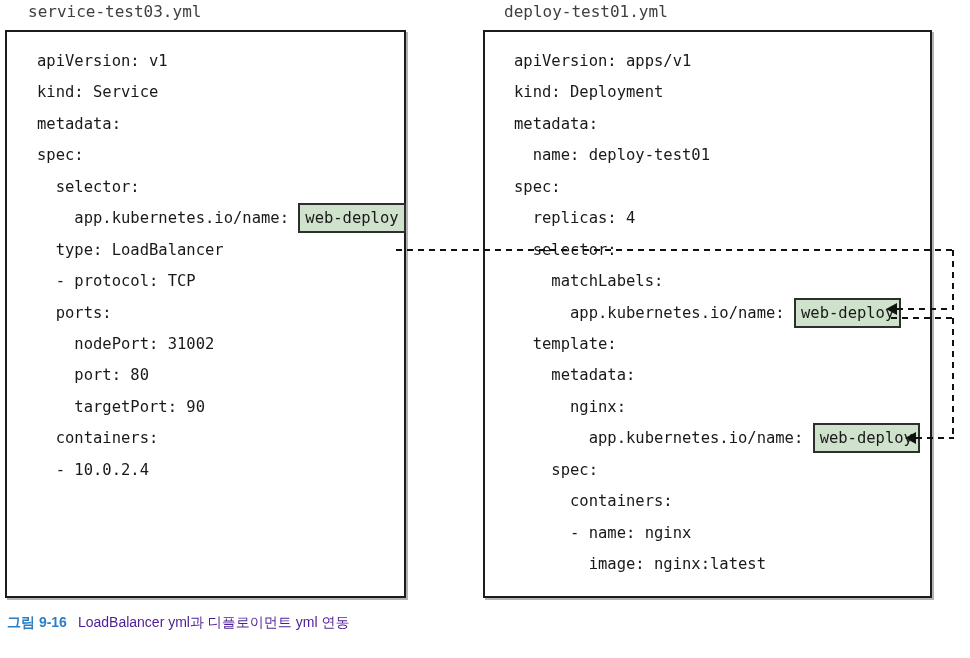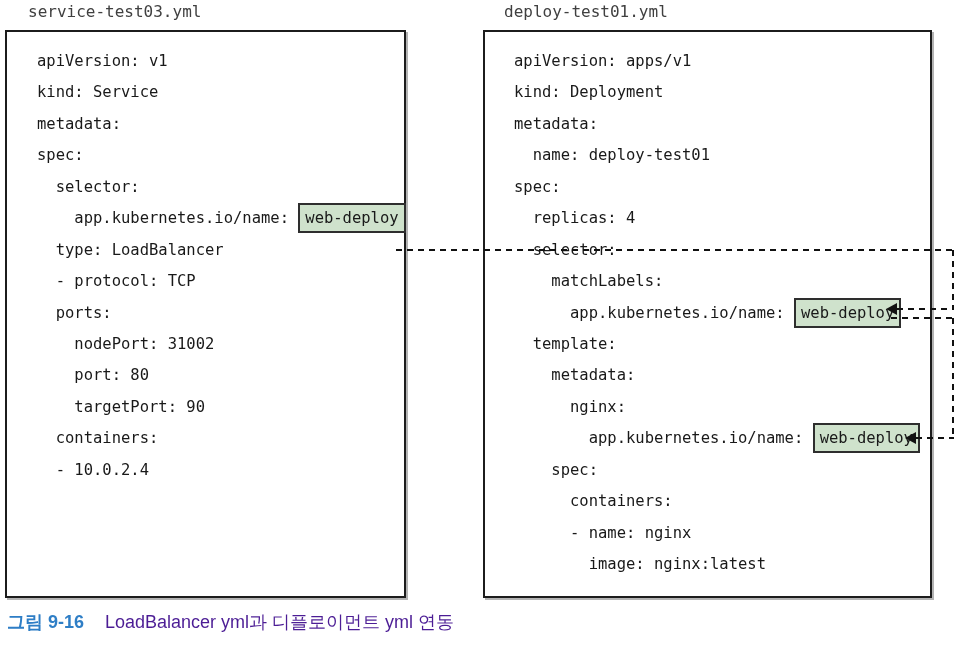--- a/index.html
+++ b/index.html
@@ -42,22 +42,22 @@
     background:repeating-linear-gradient(to bottom,var(--conn,#111) 0,var(--conn,#111) 6px,transparent 6px,transparent 11px);
   }
   .arrow-left{
     position:absolute;width:0;height:0;z-index:6;
     border-top:6px solid transparent;
     border-bottom:6px solid transparent;
     border-right:11px solid var(--conn,#111);
   }
   .caption{
     position:absolute;top:609px;left:7px;
-    font-family:"Liberation Sans",sans-serif;font-size:18px;line-height:26px;
-    display:flex;gap:21px;align-items:baseline;white-space:nowrap;
+    font-family:"Liberation Sans",sans-serif;font-size:14px;line-height:26px;
+    display:flex;gap:11px;align-items:baseline;white-space:nowrap;
   }
   .caption .label{font-weight:bold;color:var(--cap-blue,#2e7ec6);}
   .caption .text{color:#4c1d95;}
 </style>
 </head>
 <body>
 
 <div class="stage" id="stage">
 
   <div class="file-title" style="left:8px">service-test03.yml</div>

